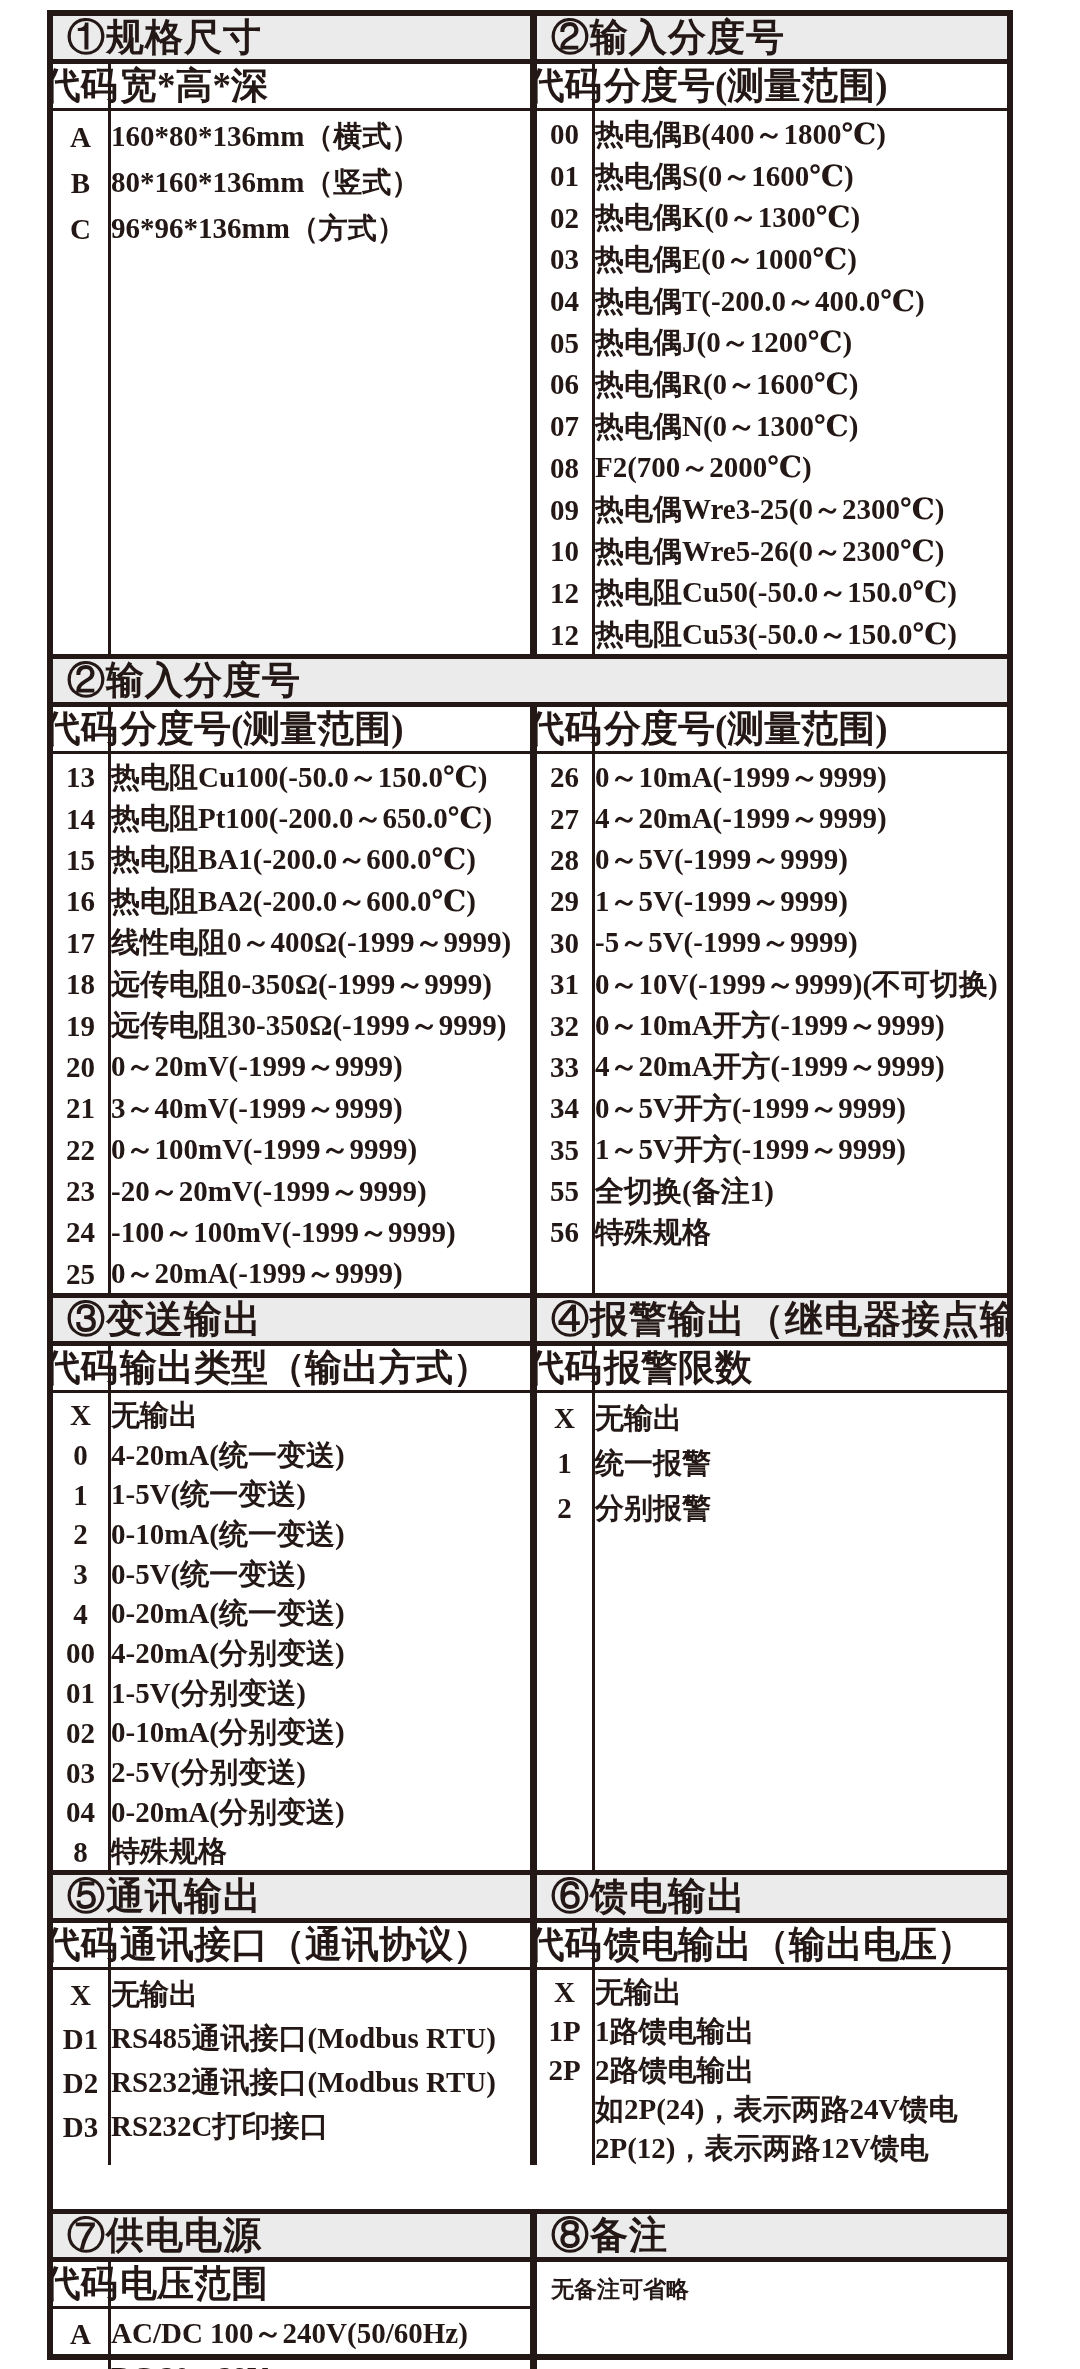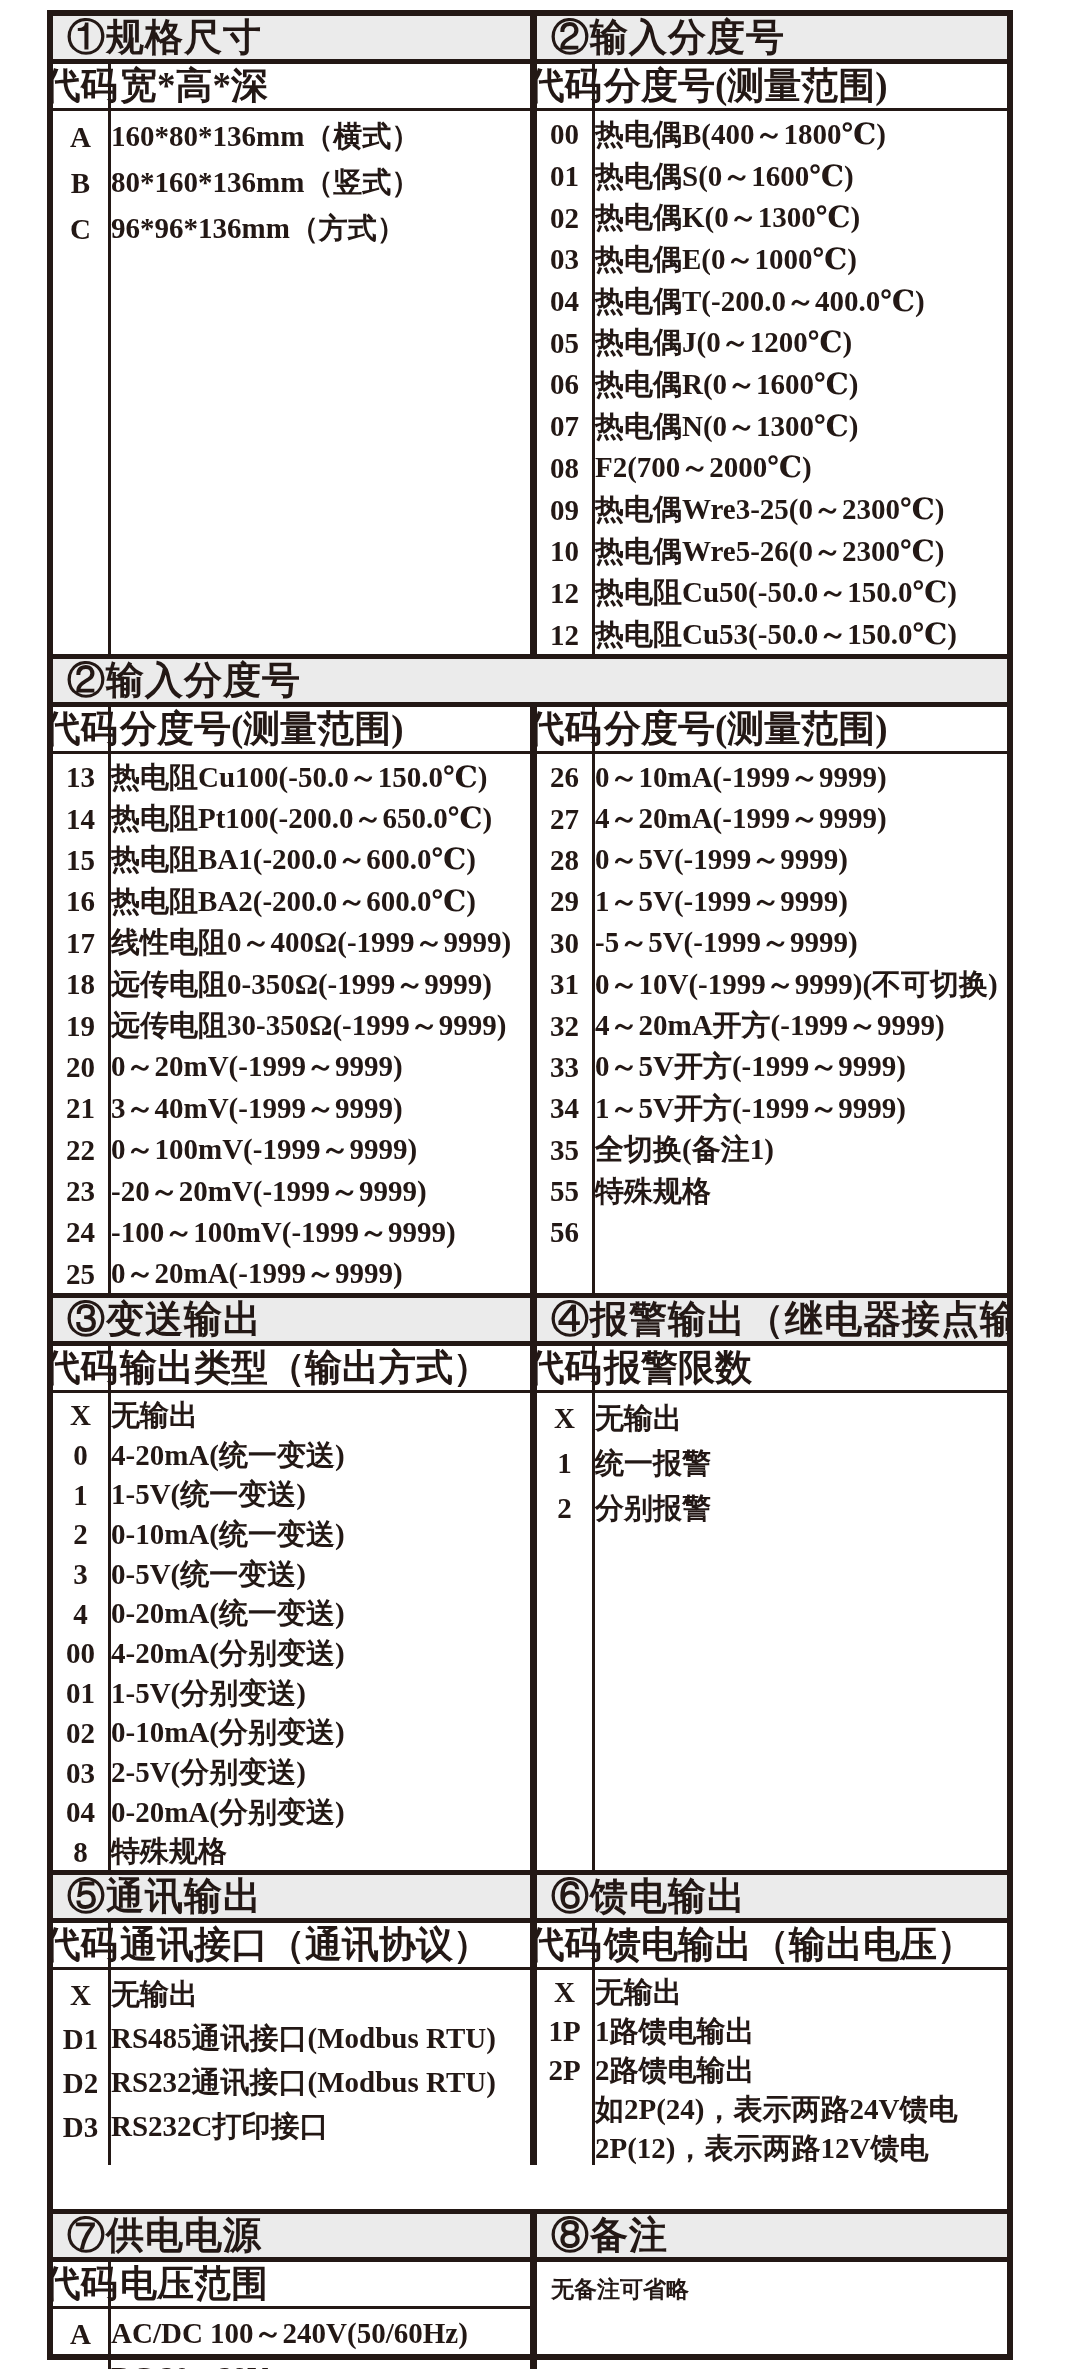--- a/index.html
+++ b/index.html
@@ -182,20 +182,21 @@
                 <div class="c">55</div>
                 <div class="c">56</div>
               </div>
             <div class="desccol">
                 <div class="d">0～10mA(-1999～9999)</div>
                 <div class="d">4～20mA(-1999～9999)</div>
                 <div class="d">0～5V(-1999～9999)</div>
                 <div class="d">1～5V(-1999～9999)</div>
                 <div class="d">-5～5V(-1999～9999)</div>
                 <div class="d">0～10V(-1999～9999)(不可切换)</div>
+                <div class="d">0～10mA开方(-1999～9999)</div>
                 <div class="d">4～20mA开方(-1999～9999)</div>
                 <div class="d">0～5V开方(-1999～9999)</div>
                 <div class="d">1～5V开方(-1999～9999)</div>
                 <div class="d">全切换(备注1)</div>
                 <div class="d">特殊规格</div>
               </div>
           </div>
         </div>
       </div>
     </div>

